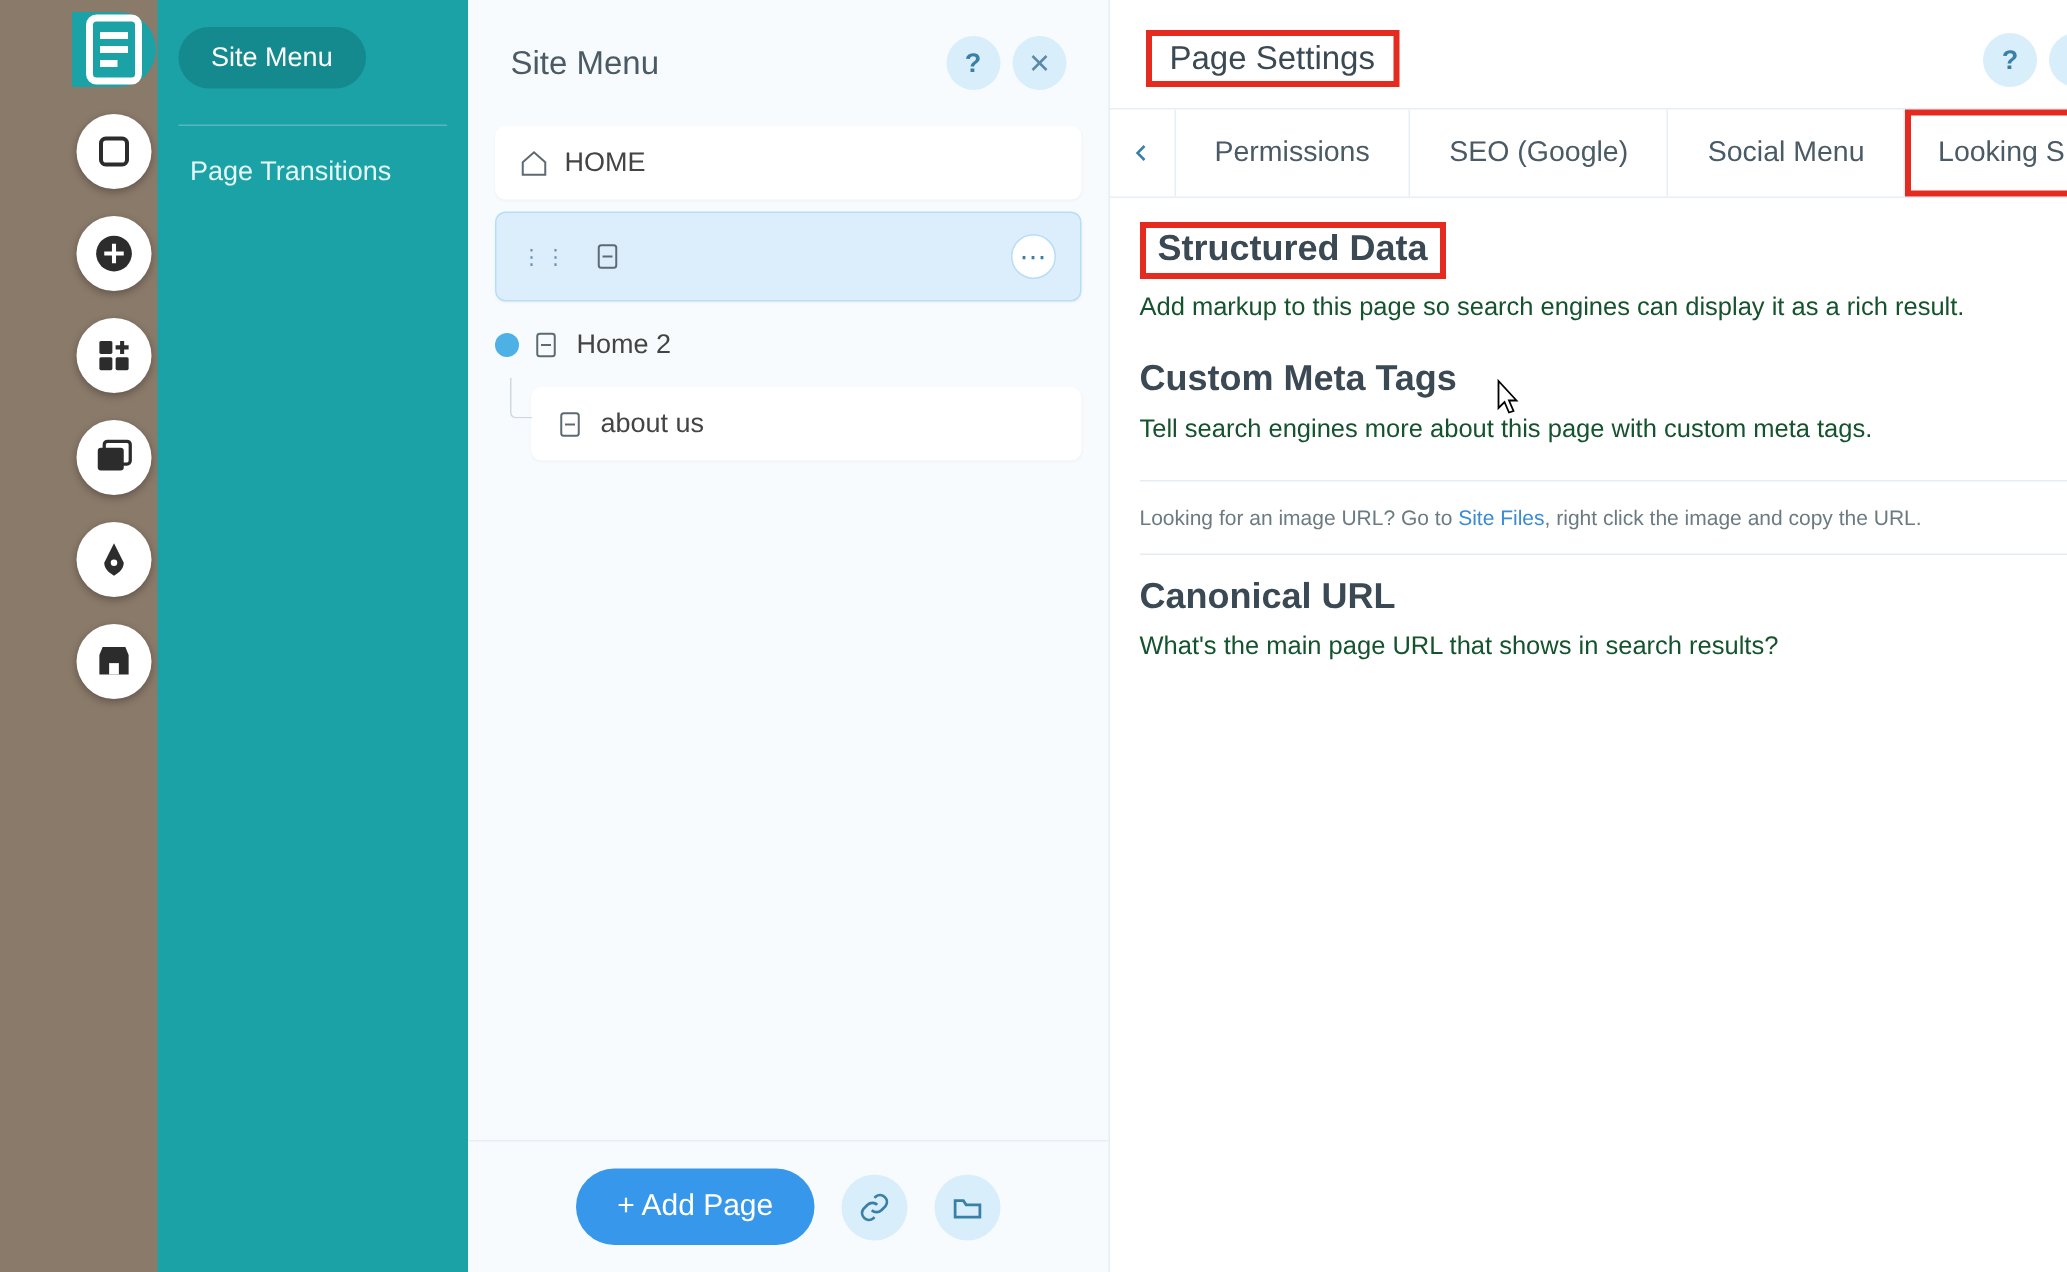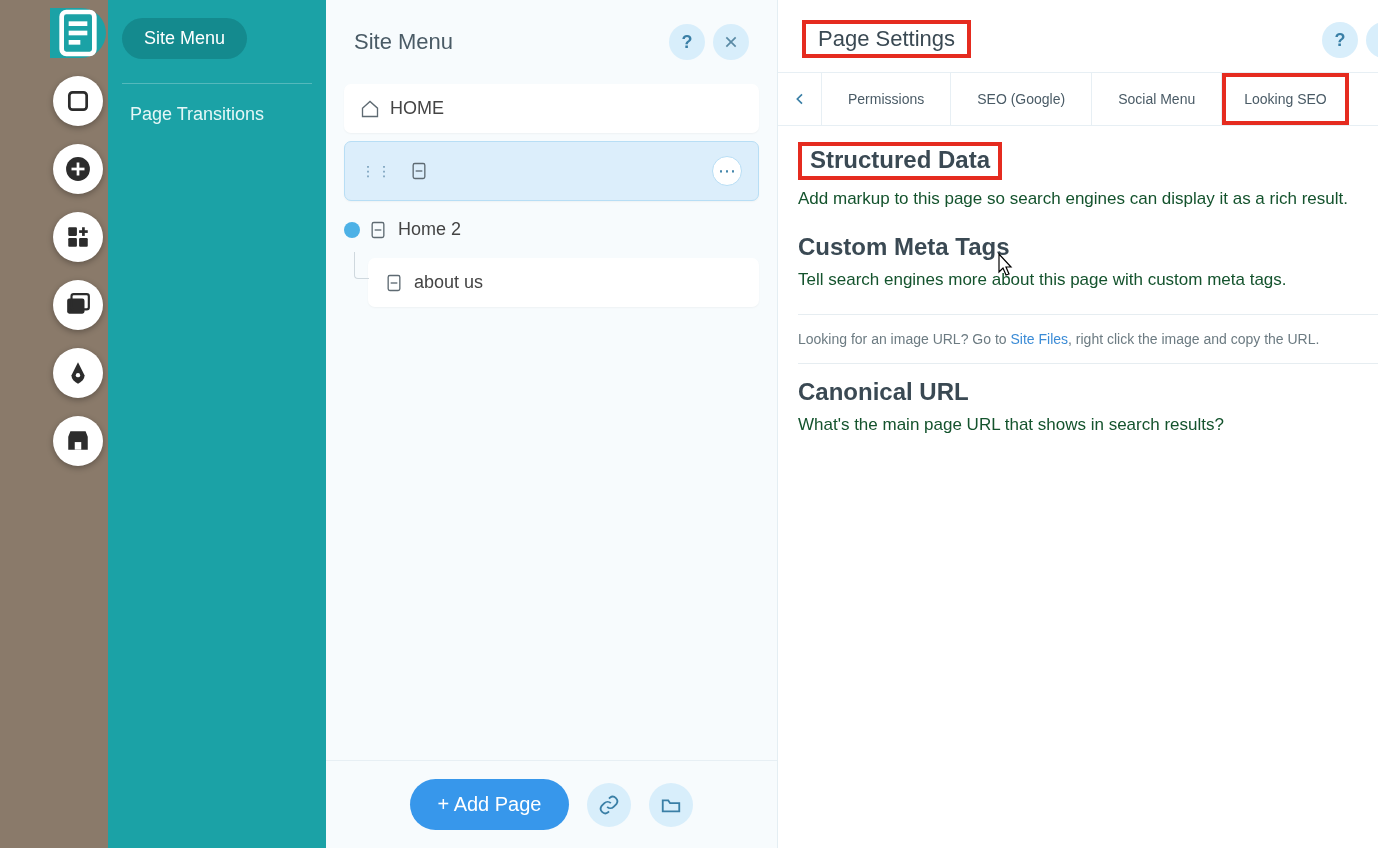--- a/index.html
+++ b/index.html
@@ -45,21 +45,21 @@
 .footer-circ svg{ width:22px; height:22px; stroke:#3a7fa6; fill:none; stroke-width:2;}
 
 
 .settings-panel { flex:1; height:100%; background:#fff; display:flex; flex-direction:column;}
 .settings-header { display:flex; align-items:flex-end; padding: 20px 24px 14px 24px; }
 .settings-title-wrap { border:4px solid #e52b1f; padding:2px 12px; }
 .settings-title { font-size:22px; color:#3a4953;}
 .settings-header .spacer{ flex:1;}
 .settings-tabs { display:flex; border-top:1px solid #e7eff4; border-bottom:1px solid #e7eff4;}
 .tab-back { width:44px; display:flex; align-items:center; justify-content:center; border-right:1px solid #e7eff4; color:#3a7fa6; font-size:20px; cursor:pointer;}
-.tab { padding:18px 26px; font-size:14px; color:#4a5b66; border-right:1px solid #e7eff4; cursor:pointer; white-space:nowrap;}
+.tab { padding:18px 26px; font-size:19px; color:#4a5b66; border-right:1px solid #e7eff4; cursor:pointer; white-space:nowrap;}
 .tab.active-outline { border:4px solid #e52b1f; padding:14px 18px; }
 
 .settings-body { flex:1; padding: 16px 20px; overflow:auto; position:relative;}
 .section { margin-bottom: 22px; }
 .section-title-wrap{ display:inline-block; border:4px solid #e52b1f; padding:0 8px 2px 8px;}
 .section-title { font-size:24px; color:#3a4953; font-weight:700;}
 .section-title.plain { display:block; }
 .section-desc { font-size:17px; color:#14532d; margin-top:8px; line-height:1.35;}
 .big-textarea { width:100%; min-height:130px; background:#dceefb; border:1px solid #c8e3f6; border-radius:6px; padding:18px 20px; font-size:22px; color:#4a5b66; resize:none; outline:none; margin-top:10px;}
 .big-textarea::placeholder{ color:#6f8795;}

